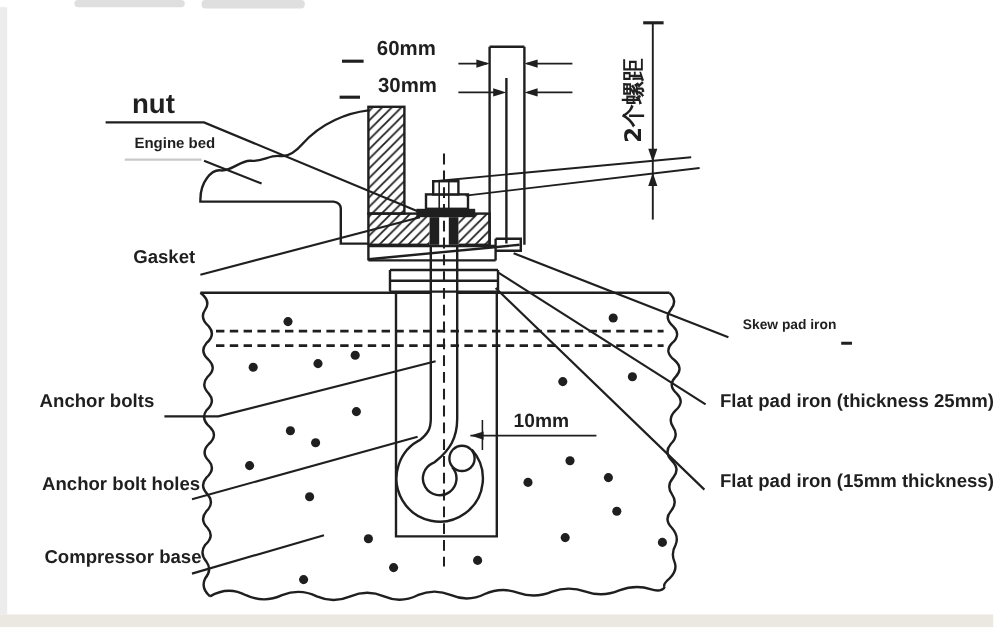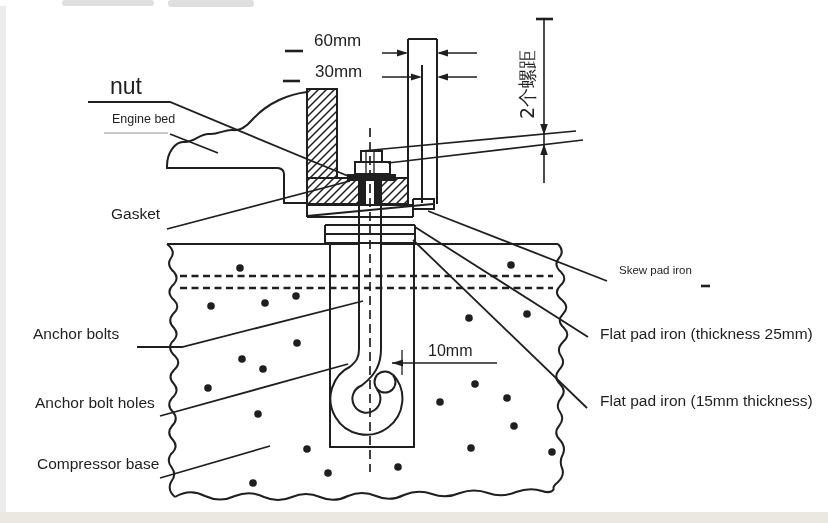--- a/index.html
+++ b/index.html
@@ -1,17 +1,17 @@
 <!DOCTYPE html>
 <html><head>
 <meta charset="utf-8">
 <style>
   html,body{margin:0;padding:0;background:#ffffff;}
   .page{position:relative;width:828px;height:523px;background:#ffffff;overflow:hidden;
-        font-family:"Liberation Sans","DejaVu Sans",sans-serif;}
+        font-family:"Liberation Sans","DejaVu Sans",sans-serif;font-weight:bold;}
   svg{position:absolute;left:0;top:0;}
   text{fill:#1f1f1f;}
   .ln{stroke:#1f1f1f;stroke-width:2;fill:none;}
   .thin{stroke:#1f1f1f;stroke-width:1.3;fill:none;}
   .leader{stroke:#1f1f1f;stroke-width:1.8;fill:none;}
   .dim{stroke:#1f1f1f;stroke-width:1.6;fill:none;}
   .arrow{fill:#1f1f1f;stroke:none;}
 </style>
 </head>
 <body>

